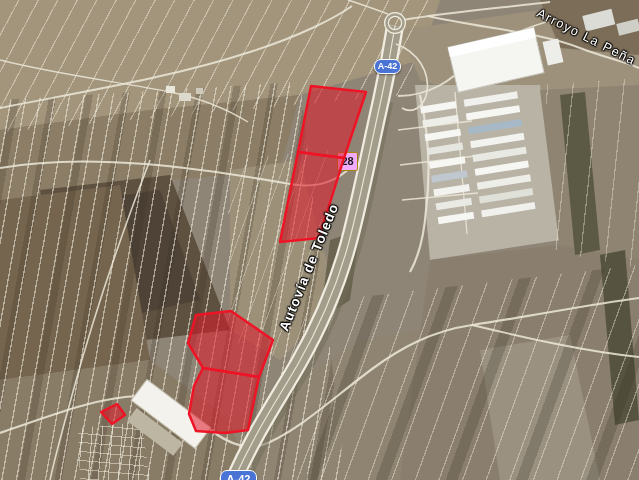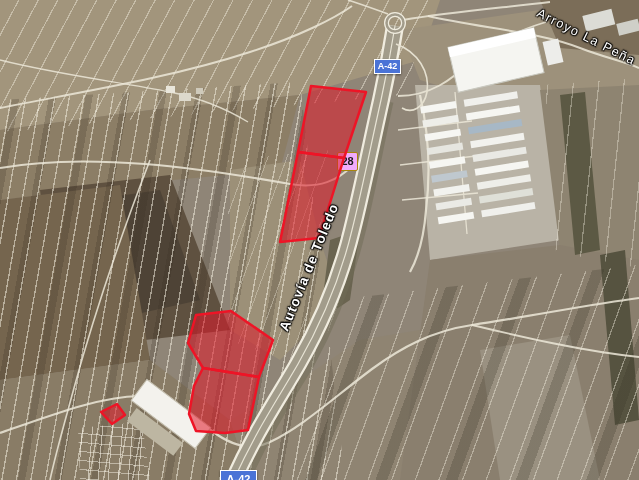--- a/index.html
+++ b/index.html
@@ -32,21 +32,21 @@
       repeating-linear-gradient(95deg, rgba(245,240,228,0) 0px, rgba(245,240,228,0) 9px, rgba(245,240,228,.6) 9px, rgba(245,240,228,.6) 10px),
       repeating-linear-gradient(5deg, rgba(245,240,228,0) 0px, rgba(245,240,228,0) 8px, rgba(245,240,228,.5) 8px, rgba(245,240,228,.5) 9px);}
   .map-label{position:absolute;color:#fff;white-space:nowrap;pointer-events:none;z-index:7;
     text-shadow:-1px -1px 1px rgba(0,0,0,.85),1px -1px 1px rgba(0,0,0,.85),
                 -1px 1px 1px rgba(0,0,0,.85),1px 1px 1px rgba(0,0,0,.85),0 0 3px rgba(0,0,0,.6);}
   #label-autovia{left:309px;top:267px;transform:translate(-50%,-50%) rotate(-68deg);
     font-size:13.5px;font-weight:600;letter-spacing:1.2px;}
   #label-arroyo{left:541px;top:6px;transform-origin:0 0;transform:rotate(27deg);
     font-size:12.5px;font-weight:500;letter-spacing:1.6px;}
   .badge{position:absolute;display:flex;align-items:center;justify-content:center;
-    font-weight:bold;border-radius:0;box-sizing:border-box;line-height:1;}
+    font-weight:bold;border-radius:7px;box-sizing:border-box;line-height:1;}
   #badge-a42-top{left:374px;top:59px;width:27px;height:15px;font-size:9px;color:#fff;
     border:1.5px solid #fff;z-index:8;box-shadow:0 1px 2px rgba(0,0,0,.45);}
   #badge-a42-bottom{left:220px;top:470px;width:37px;height:18px;font-size:11px;color:#fff;
     border:1.5px solid #fff;z-index:8;box-shadow:0 1px 2px rgba(0,0,0,.45);}
   #badge-28{left:337px;top:152px;width:21px;height:19px;font-size:11px;color:#1a1a1a;
     border-radius:2px;z-index:4;}
   #overlay-svg{z-index:5;}
   #features-svg{z-index:3;}
   #terrain-svg{z-index:1;}
   .strips{z-index:2;}

